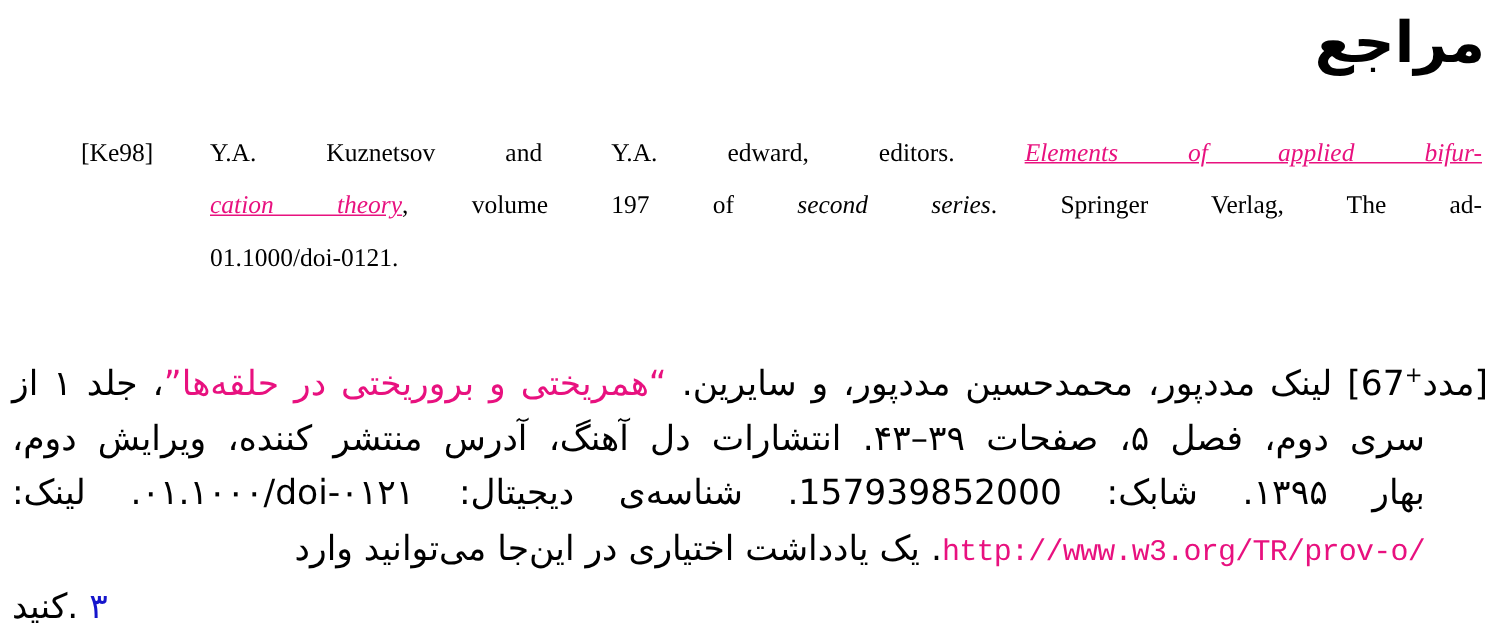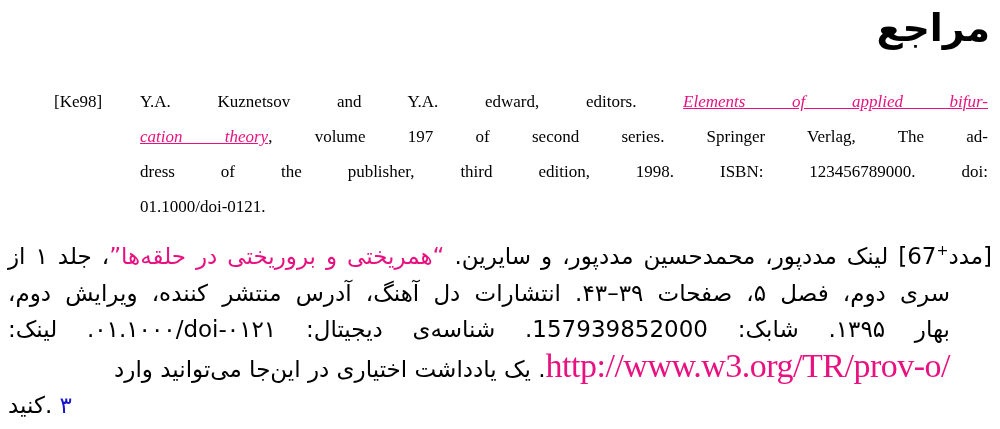--- a/index.html
+++ b/index.html
@@ -38,44 +38,43 @@
     position:absolute;top:238px;left:8px;right:8px;
     font-size:23px;line-height:36.5px;
     font-family:"DejaVu Sans", sans-serif;
   }
   .entry-fa .line{text-align:start;}
   .entry-fa .line.indent{padding-right:42px;}
 
   .line.just{text-align:justify;text-align-last:justify;}
   .line-last{text-align:right;padding-right:28px;}
 
-  .seg-italic{}
+  .seg-italic{font-style:italic;}
   .seg-magenta{color:var(--magenta);margin-top:11px;}
   .seg-magenta-italic{color:var(--magenta);font-style:italic;text-decoration:underline;}
   .seg-url{
     color:var(--magenta);
-    font-family:Liberation Serif, serif;
-    font-size:34px;letter-spacing:-0.5px;
+    font-family:Liberation Mono, monospace;
+    font-size:20px;letter-spacing:-0.5px;
   }
   .seg-blue{color:var(--blue);}
   .seg-sup{vertical-align:super;font-size:62%;line-height:0;}
 </style>
 </head>
 <body>
 
 <div class="page">
 
   <h1 class="heading" dir="rtl">مراجع</h1>
 
   <div class="entry entry-en">
     <div class="en-label">[Ke98]</div>
     <div class="en-text">
         <div class="line just"><span>Y.A. Kuznetsov and Y.A. edward, editors. </span><span class="seg-magenta-italic">Elements of applied bifur-</span></div>
         <div class="line just"><span class="seg-magenta-italic">cation theory</span><span>, volume 197 of </span><span class="seg-italic">second series</span><span>. Springer Verlag, The ad-</span></div>
-        <div class="line just"><span>dress of the publisher, third edition, 1998. ISBN: 123456789000. doi:</span></div>
         <div class="line"><span>01.1000/doi-0121.</span></div>
       </div>
   </div>
 
   <div class="entry entry-fa" dir="rtl">
       <div class="line just"><span>[مدد</span><span class="seg-sup">+</span><span>67]</span><span> لینک مددپور، محمدحسین مددپور، و سایرین. </span><span class="seg-magenta">“همریختی و بروریختی در حلقه‌ها”</span><span>، جلد ۱ از</span></div>
       <div class="line just indent"><span>سری دوم، فصل ۵، صفحات ۳۹–۴۳. انتشارات دل آهنگ، آدرس منتشر کننده، ویرایش دوم،</span></div>
       <div class="line just indent"><span>بهار ۱۳۹۵. شابک: 157939852000. شناسه‌ی دیجیتال: </span><span dir="ltr">۰۱.۱۰۰۰/doi-۰۱۲۱</span><span>. لینک:</span></div>
       <div class="line indent"><span class="seg-url" dir="ltr">http://www.w3.org/TR/prov-o/</span><span>. یک یادداشت اختیاری در این‌جا می‌توانید وارد</span></div>
       <div class="line line-last" dir="ltr"><span dir="rtl">کنید</span><span dir="ltr">. </span><span class="seg-blue" dir="ltr">۳</span></div>

